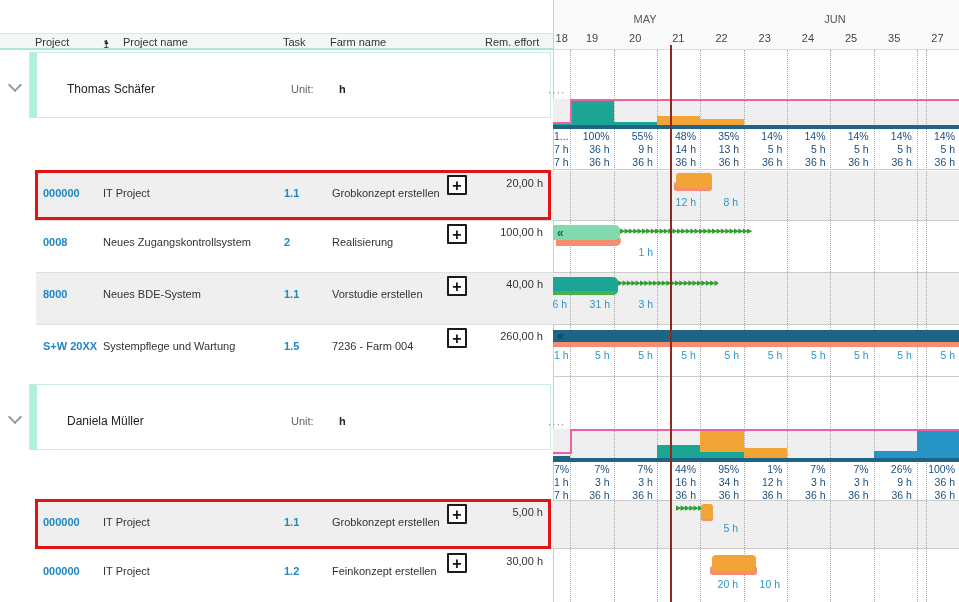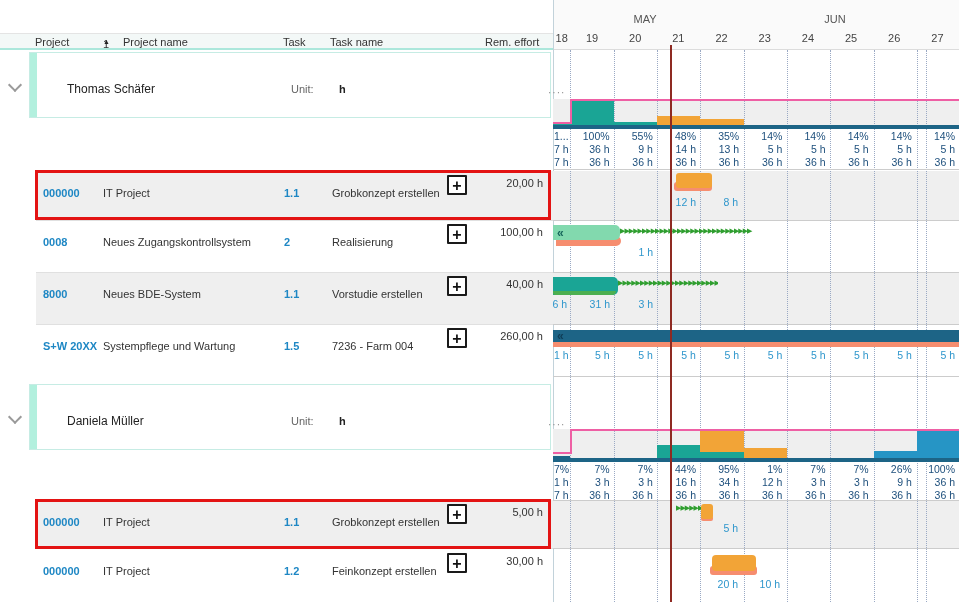--- a/index.html
+++ b/index.html
@@ -65,21 +65,21 @@
 <div class="app">
 
   <div class="colheader">
     <span style="left:35px">Project</span>
     <span style="left:103px">
         <span>1</span>
         <span class="sorttri">▲</span>
       </span>
     <span style="left:123px">Project name</span>
     <span style="left:283px">Task</span>
-    <span style="left:330px">Task name</span>
+    <span style="left:330px">Farm name</span>
     <span style="left:485px">Rem. effort</span>
   </div>
 
   <div class="chevdown" style="left:10px;top:80px"></div>
   <div class="grpbox" style="top:52px">
     <div class="grpaccent"></div>
     <span class="grpname">Thomas Schäfer</span>
     <span class="unitlbl">Unit:</span>
     <span class="unitval">h</span>
   </div>
@@ -158,21 +158,21 @@
   <span class="month abs" style="left:795px">JUN</span>
   <div class="weekrow">
     <span class="wk0">18</span>
     <span class="wkn">19</span>
     <span class="wkn">20</span>
     <span class="wkn">21</span>
     <span class="wkn">22</span>
     <span class="wkn">23</span>
     <span class="wkn">24</span>
     <span class="wkn">25</span>
-    <span class="wkn">26</span>
+    <span class="wkn">35</span>
     <span class="wkn">27</span>
   </div>
 
   <div class="rowbg gray" style="top:171px;height:49px"></div>
   <div class="rowbg gray" style="top:272px;height:52px"></div>
   <div class="rowbg gray" style="top:500px;height:49px"></div>
 
   <div class="gridv" style="left:570px"></div>
   <div class="gridv" style="left:614px"></div>
   <div class="gridv" style="left:657px"></div>

